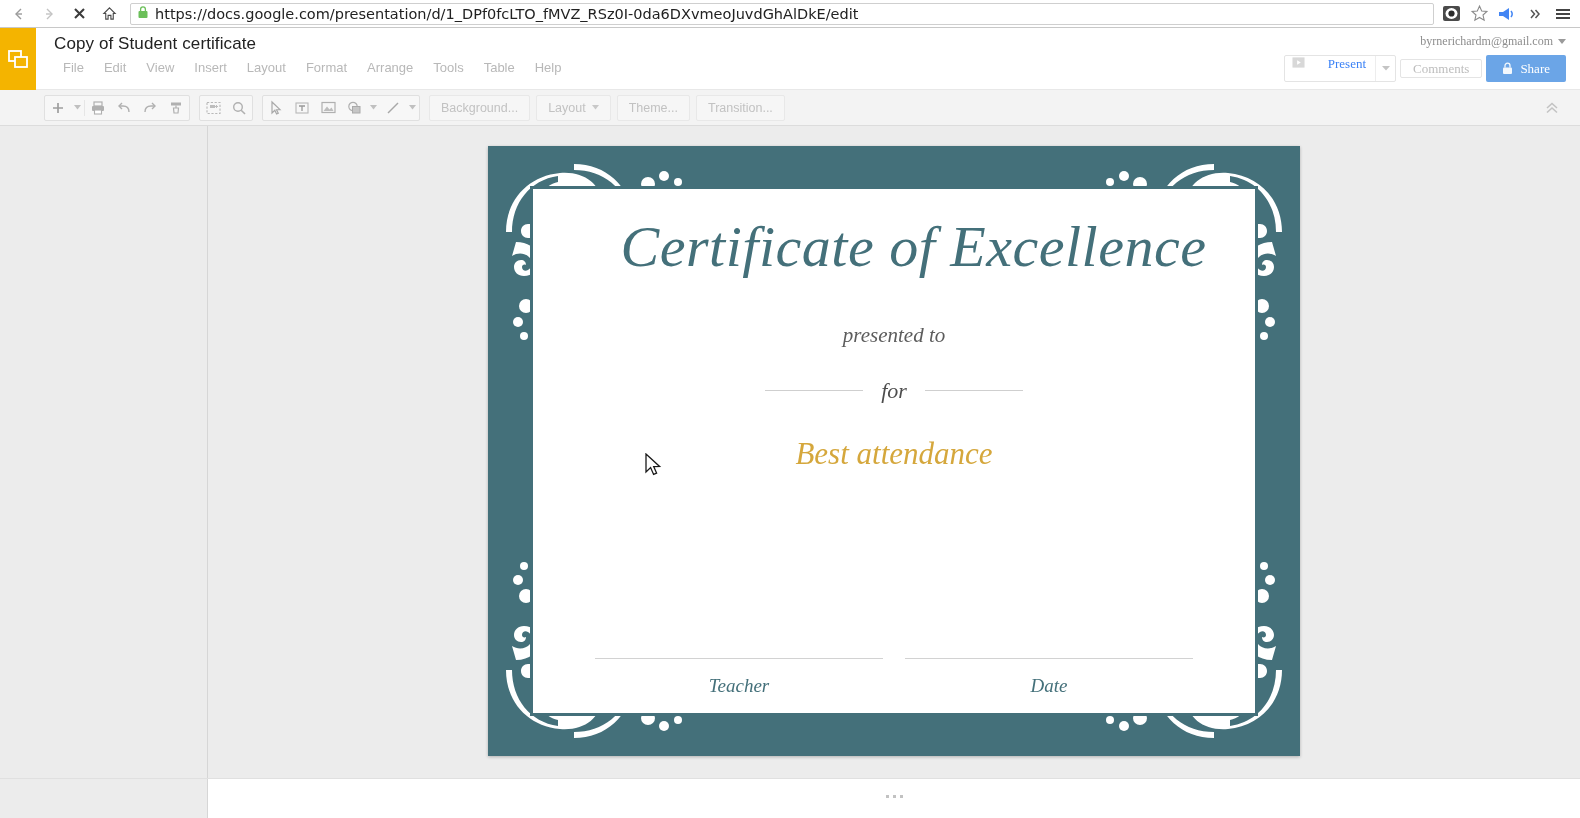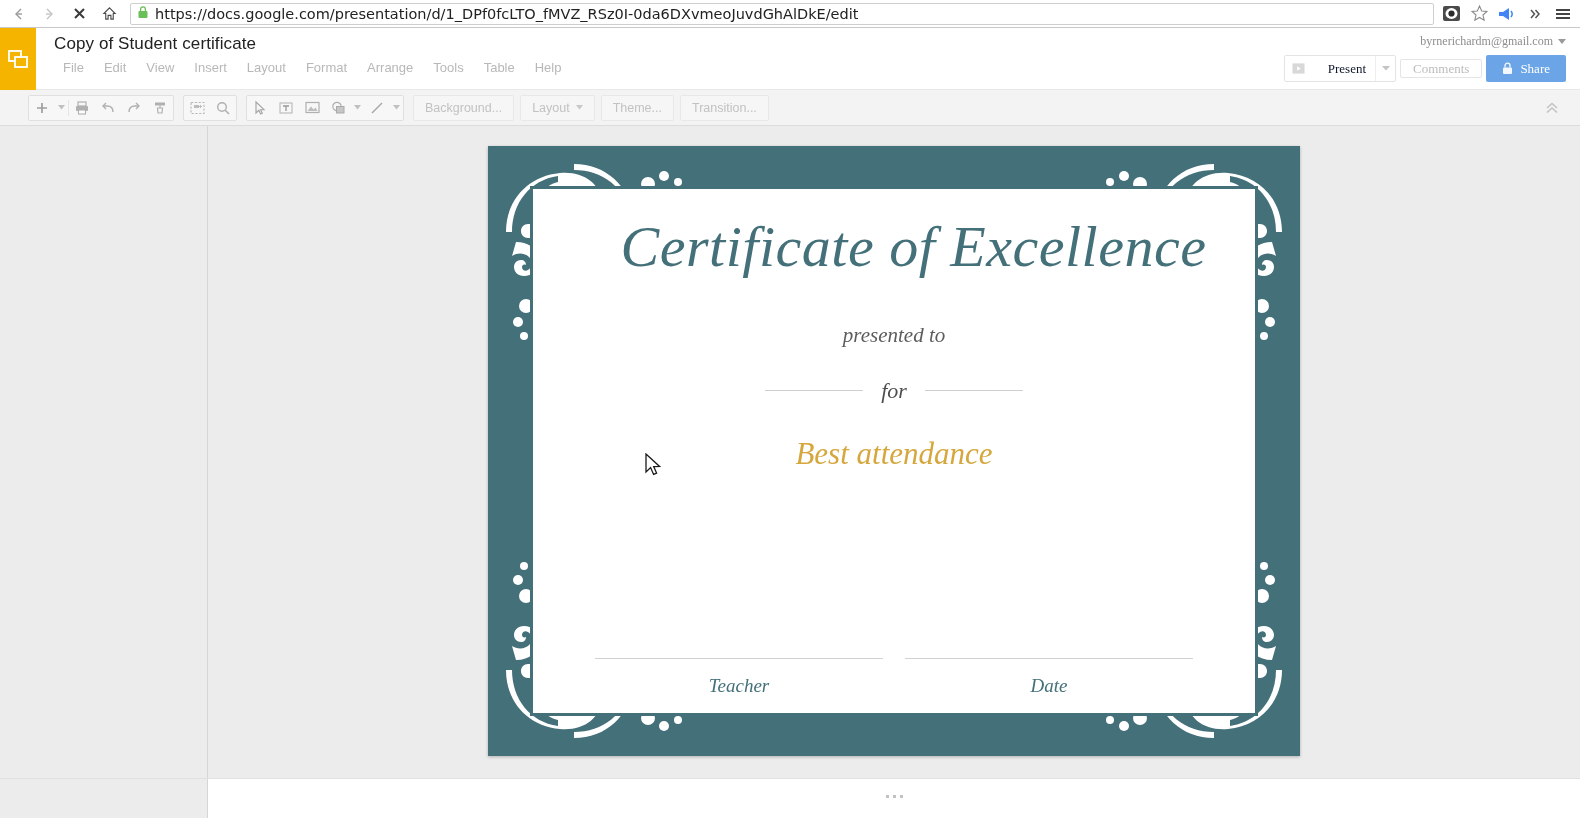--- a/index.html
+++ b/index.html
@@ -61,43 +61,43 @@
   .account-email {
     font-size: 12px; color: #8d8d8d; margin-bottom: 6px;
     display: flex; align-items: center; justify-content: flex-end; gap: 5px;
   }
   .header-actions { display: flex; align-items: center; gap: 4px; }
   .present-group {
     display: flex; align-items: center; border: 1px solid #e4e4e4;
     border-radius: 2px; height: 27px; background: #fff;
   }
   .present-btn {
-    display: flex; align-items: center; gap: 23px;
-    padding: 0 9px 0 7px; font-size: 13px; color: #0f172a; height: 100%;
+    display: flex; gap: 23px;
+    padding: 0 9px 0 7px; font-size: 13px; color: #3b82f6; height: 100%;
   }
   .present-caret {
     width: 20px; height: 100%; display: flex; align-items: center;
     justify-content: center; border-left: 1px solid #ededed;
     color: #c4c4c4; font-size: 8px;
   }
   .comments-btn {
     padding: 0 12px; height: 19px; display: flex; align-items: center;
     font-size: 13px; color: #bdbdbd; border: 1px solid #e4e4e4;
     border-radius: 2px; background: #fff;
   }
   .share-btn {
     padding: 0 16px; height: 27px; display: flex; align-items: center;
     gap: 7px; font-size: 13px; color: #ffffff; background: #6ba5e7;
     border-radius: 2px; font-weight: normal;
   }
 
   
   .toolbar {
     height: 36px; background: #f3f3f3; border-bottom: 1px solid #dcdcdc;
-    display: flex; align-items: center; padding-left: 28px;
+    display: flex; align-items: center; padding-left: 44px;
     position: relative;
   }
   .tgroup {
     display: flex; align-items: center; height: 26px;
     border: 1px solid #e0e0e0; border-radius: 2px;
     background: #f7f7f7; margin-right: 9px;
   }
   .tbtn {
     width: 26px; height: 24px; display: flex; align-items: center;
     justify-content: center; color: #b0b0b0;

